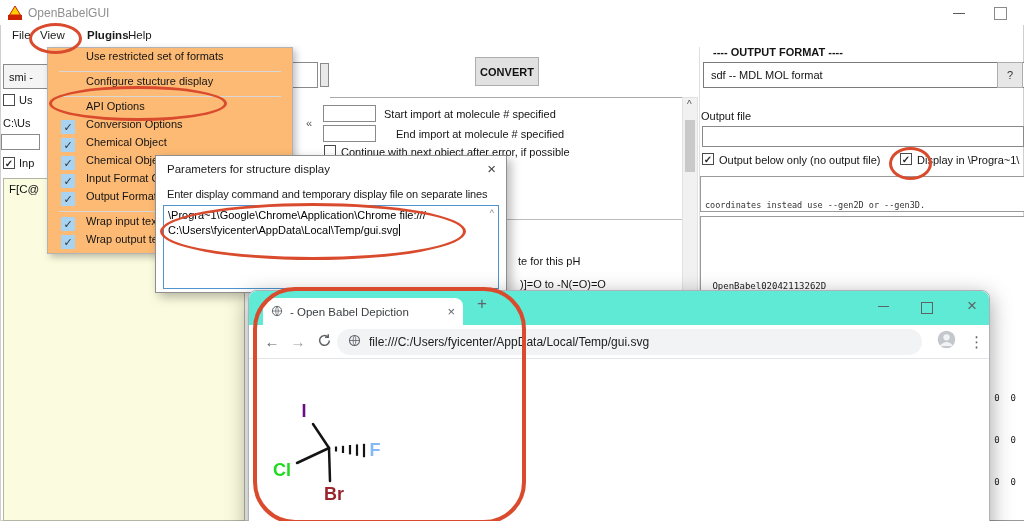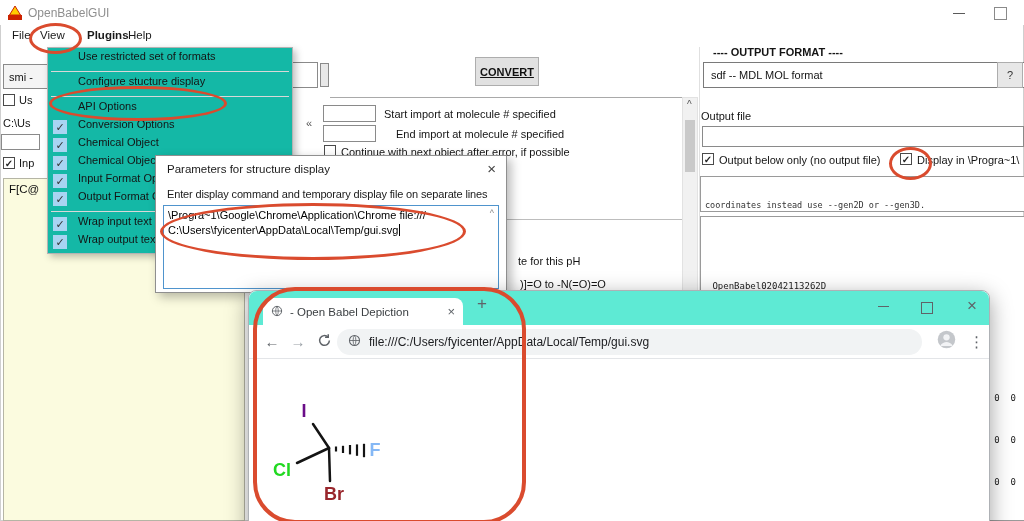--- a/index.html
+++ b/index.html
@@ -13,22 +13,22 @@
   .mono{font-family:"DejaVu Sans Mono",monospace;white-space:pre;}
   .hline{position:absolute;height:1px;background:#a9a9a9;}
   .vline{position:absolute;width:1px;background:#e0e0e0;}
   
   .titlebar{position:absolute;left:0;top:0;width:1024px;height:25px;background:#fff;}
   .apptitle{position:absolute;left:28px;top:6px;font:12px "Liberation Sans",sans-serif;color:#8f8f8f;}
   .win-min{position:absolute;left:953px;top:13px;width:12px;height:0;border-top:1px solid #5a5a5a;}
   .win-max{position:absolute;left:994px;top:7px;width:11px;height:11px;border:1px solid #8a8a8a;}
   .menubar-item{position:absolute;top:29px;font:11.5px "Liberation Sans",sans-serif;color:#1a1a1a;}
   
-  .menu{position:absolute;left:47px;top:47px;width:246px;background:#14b8a6;border:1px solid #b3b3b3;
-        box-shadow:3px 3px 7px rgba(0,0,0,.25);z-index:10;padding:2px 0;box-sizing:border-box;}
+  .menu{position:absolute;left:47px;top:47px;width:246px;background:#fdba74;border:1px solid #b3b3b3;
+        box-shadow:3px 3px 7px rgba(0,0,0,.25);z-index:10;padding:2px 8px;box-sizing:border-box;}
   .mi{position:relative;height:18px;line-height:18px;padding-left:30px;font:11px "Liberation Sans",sans-serif;color:#141414;white-space:nowrap;}
   .mi .chk{position:absolute;left:5px;top:2px;width:14px;height:14px;text-align:center;
            font:11px/14px "Liberation Sans",sans-serif;color:#333;}
   .mi.checked .chk{background:#a8d4f2;}
   .msep{position:relative;height:7px;}
   .msep:after{content:"";position:absolute;left:3px;right:3px;top:3px;border-top:1px solid #d8d8d8;}
   
   .dialog{position:absolute;left:155px;top:155px;width:352px;height:138px;background:#fff;
           border:1px solid #8f8f8f;box-shadow:4px 4px 10px rgba(0,0,0,.28);z-index:20;box-sizing:border-box;}
   .dlg-title{position:absolute;left:11px;top:7px;font:11.5px "Liberation Sans",sans-serif;color:#1a1a1a;}
@@ -91,21 +91,21 @@
   <div class="tbox" style="left:1px;top:134px;width:39px;height:16px;"></div>
   <span class="cb" style="left:3px;top:157px;">✓</span>
   <span class="t" style="left:19px;top:157px;">Inp</span>
   <div style="position:absolute;left:3px;top:178px;width:242px;height:343px;background:#fbfbdf;border:1px solid #b5b5a5;box-sizing:border-box;">
     <span style="position:absolute;left:5px;top:4px;font:11.5px 'Liberation Sans',sans-serif;color:#111;">F[C@</span>
   </div>
 
   <div class="tbox" style="left:250px;top:62px;width:68px;height:26px;"></div>
   <div class="tbox" style="left:320px;top:63px;width:9px;height:24px;background:#e8e8e8;"></div>
   <div class="tbox" style="left:475px;top:57px;width:64px;height:29px;background:#e1e1e1;border-color:#adadad;">
-    <span style="position:absolute;left:0;right:0;top:8px;text-align:center;font:bold 11px 'Liberation Sans',sans-serif;color:#111;text-decoration:underline;">CONVERT</span>
+    <span style="position:absolute;left:0;right:0;top:8px;text-align:center;font:bold 11px 'Liberation Sans',sans-serif;color:#111;">CONVERT</span>
   </div>
   <div class="hline" style="left:330px;top:97px;width:352px;"></div>
   <span class="t" style="left:306px;top:117px;color:#555;z-index:11;">«</span>
 
   <div class="tbox" style="left:323px;top:105px;width:53px;height:17px;"></div>
   <span class="t" style="left:384px;top:108px;">Start import at molecule # specified</span>
   <div class="tbox" style="left:323px;top:125px;width:53px;height:17px;"></div>
   <span class="t" style="left:384px;top:128px;margin-left:12px;">End import at molecule # specified</span>
   <span class="cb" style="left:324px;top:145px;"></span>
   <span class="t" style="left:341px;top:146px;">Continue with next object after error, if possible</span>

